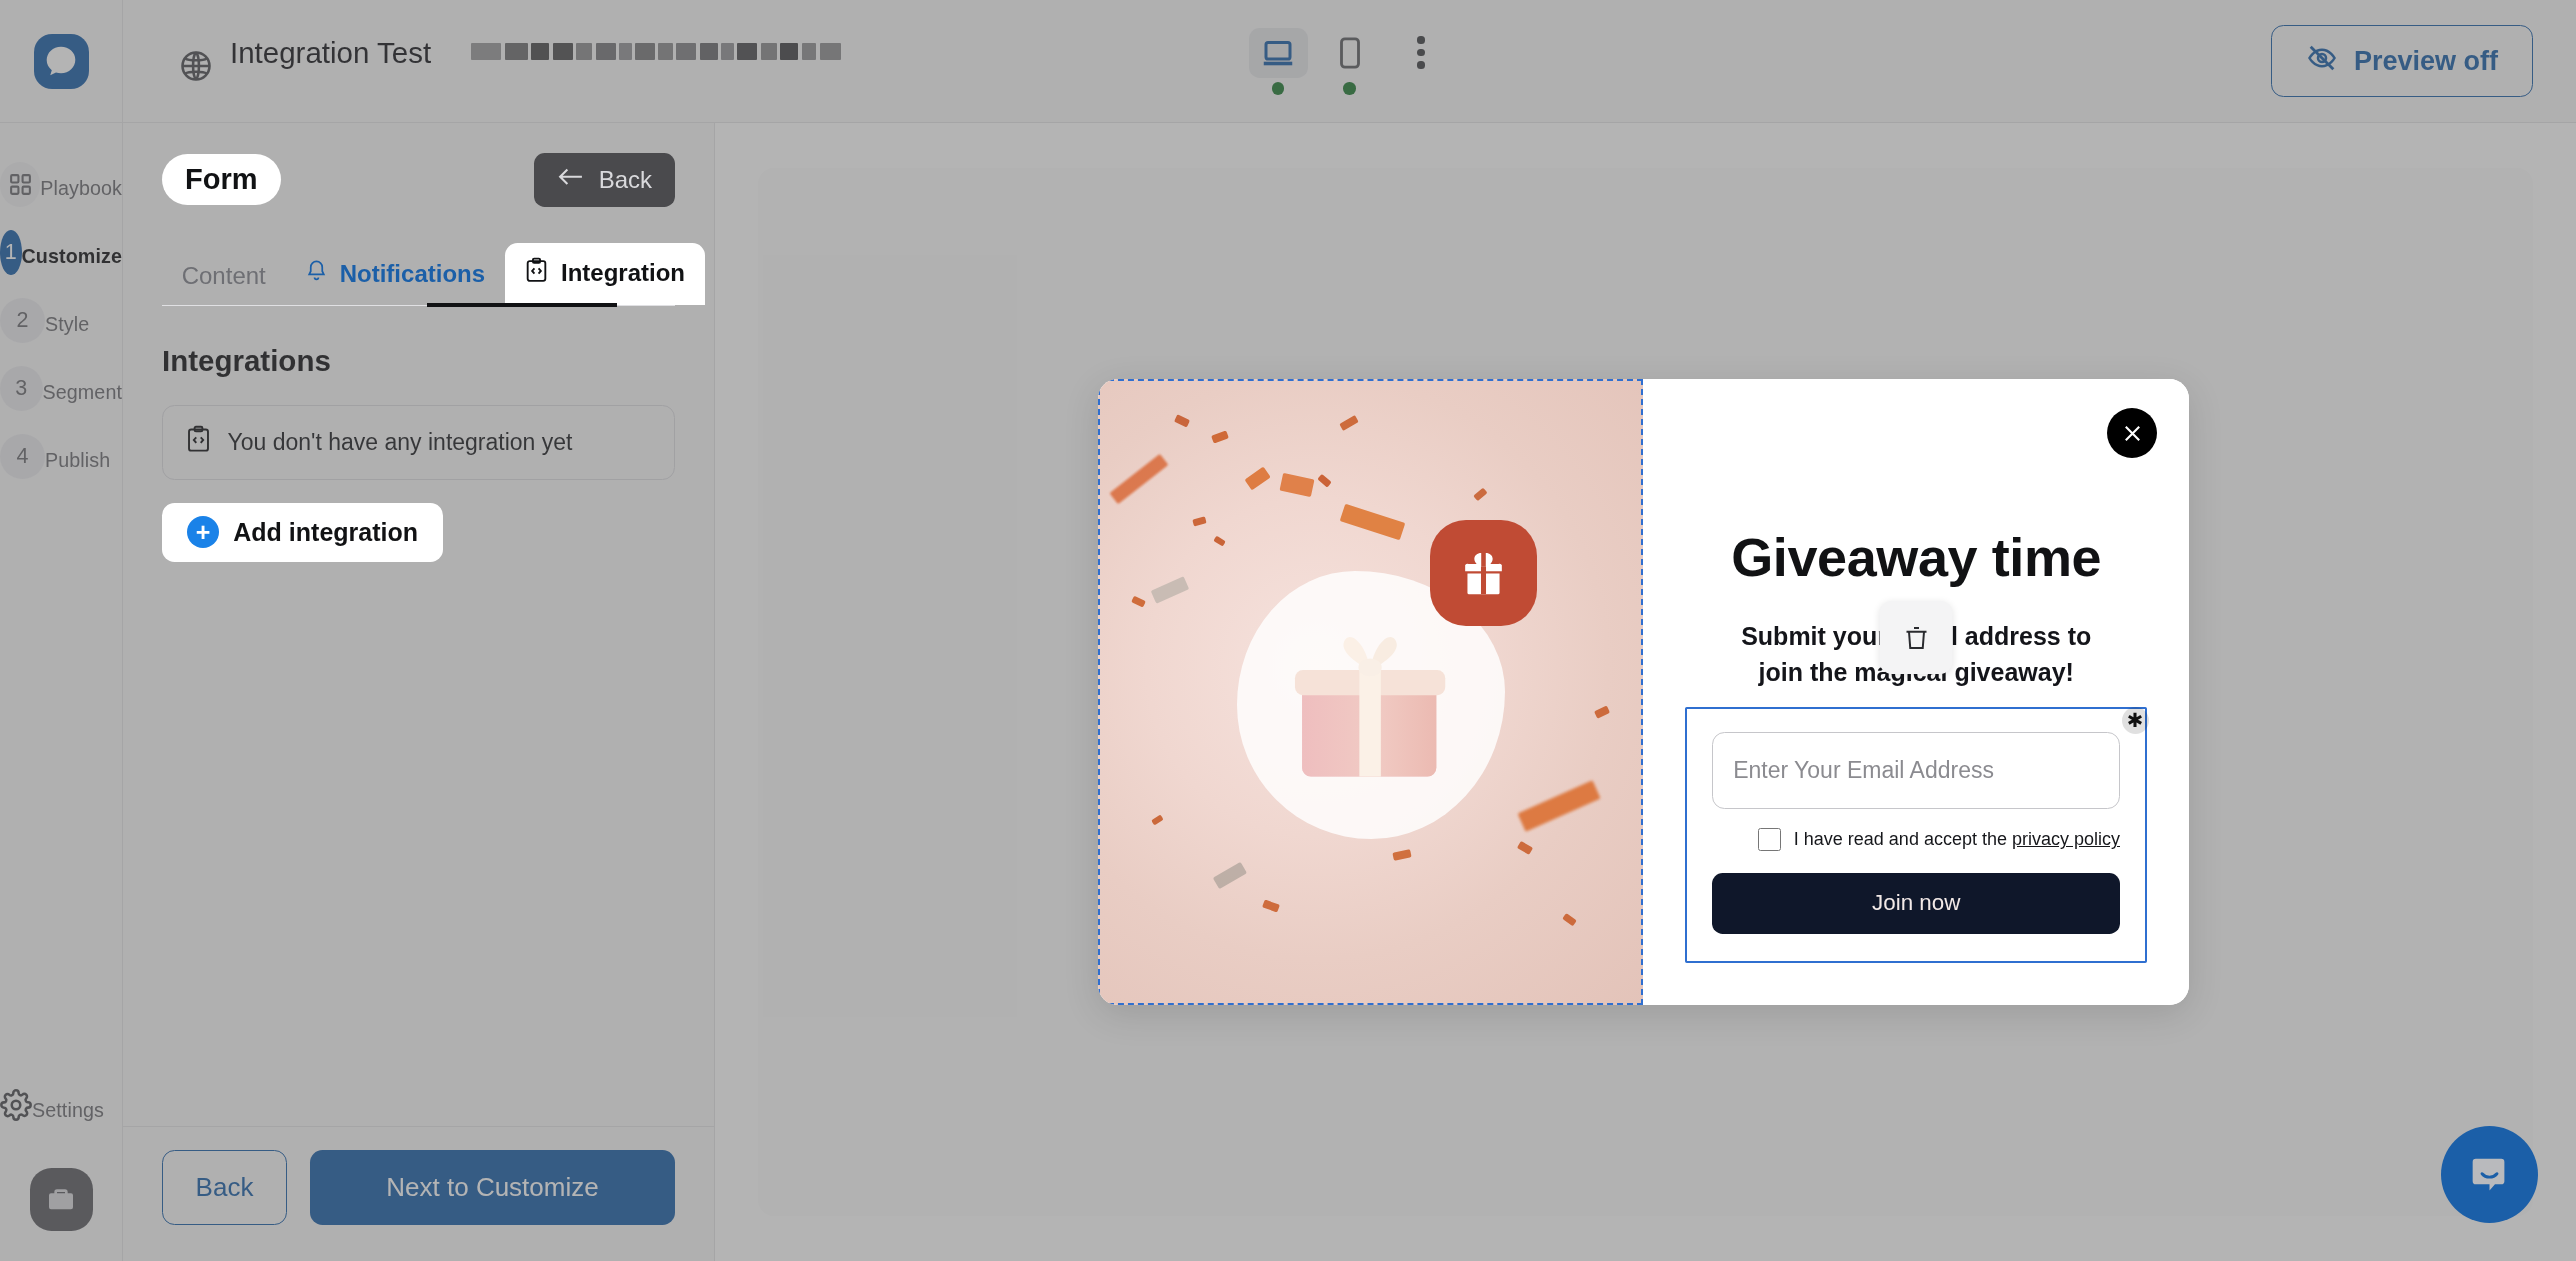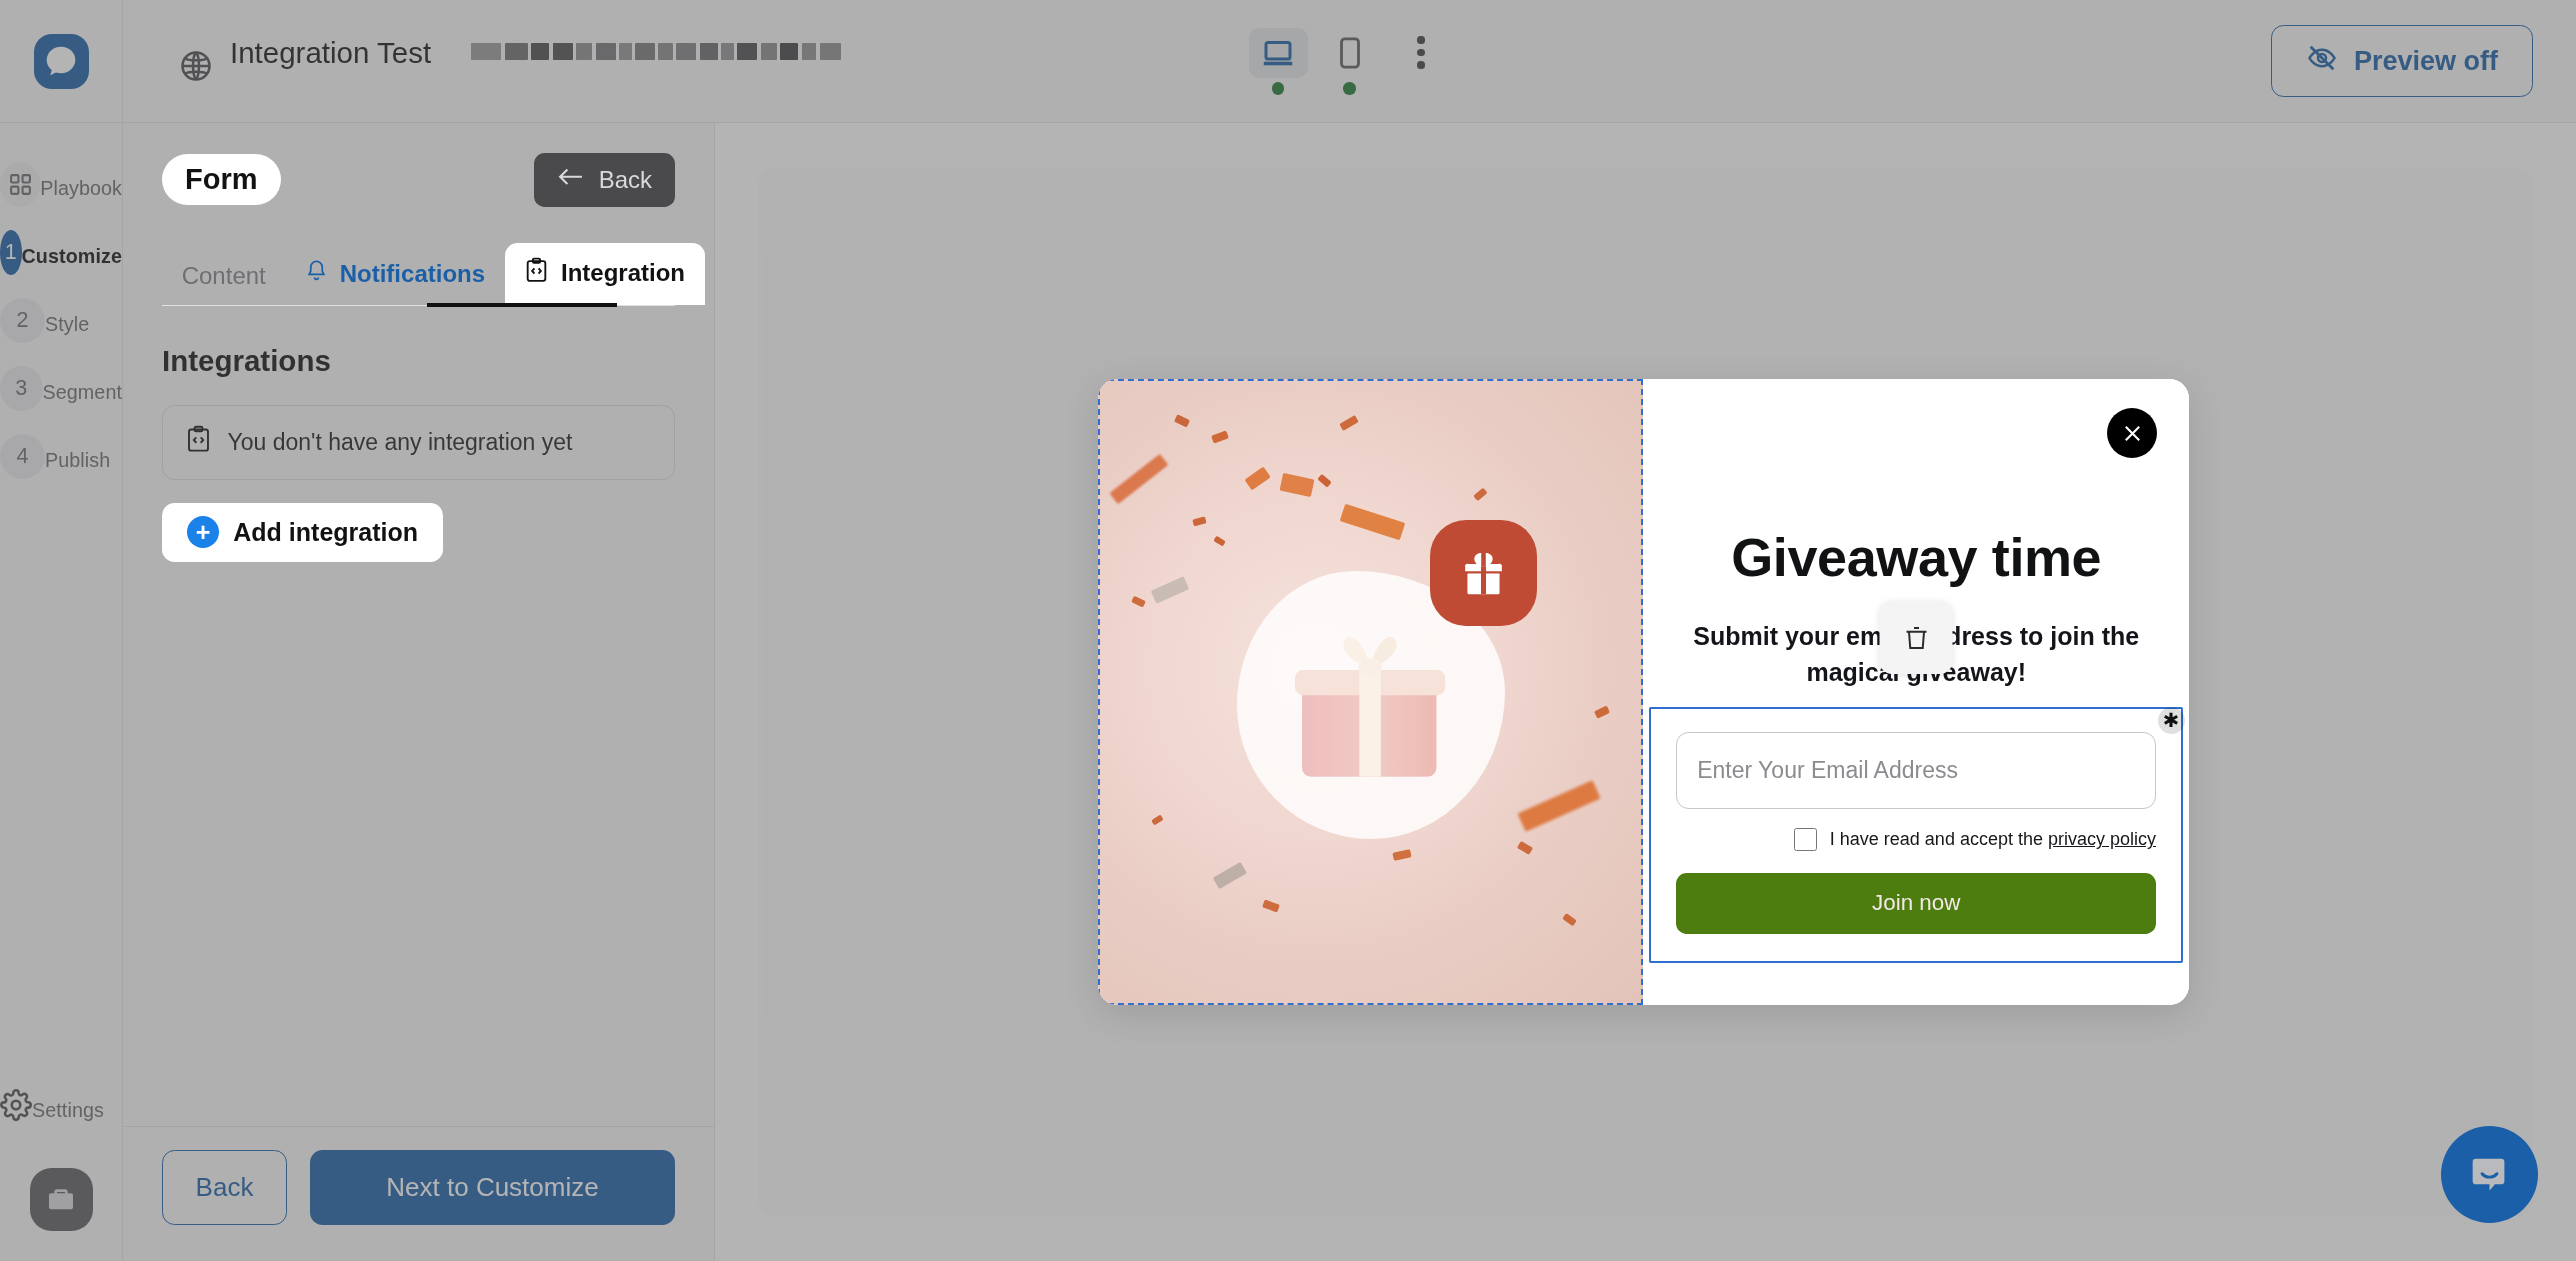--- a/index.html
+++ b/index.html
@@ -194,21 +194,21 @@
   }
   .gift-badge {
     position: absolute; right: 106px; top: 141px; width: 107px; height: 106px;
     border-radius: 36px; background: #c04b34;
     display: flex; align-items: center; justify-content: center; z-index: 4;
   }
   .confetti { position: absolute; border-radius: 1.8px; }
 
   .popup-body {
     position: relative; width: 546px; height: 626px; background: #ffffff;
-    border-radius: 0 19.7px 19.7px 0; padding: 63px 22px 0; text-align: center;
+    border-radius: 0 19.7px 19.7px 0; padding: 63px 58px 0; text-align: center;
   }
   .popup-close {
     position: absolute; right: 32px; top: 29px; width: 50px; height: 50px;
     border-radius: 50%; background: #000000; color: #ffffff;
     display: flex; align-items: center; justify-content: center; cursor: pointer; z-index: 6;
   }
   .pp-h1 {
     font-size: 54px; font-weight: 800; color: #111214; letter-spacing: -0.4px;
     margin-top: 88px; line-height: 1;
   }
@@ -232,21 +232,21 @@
   }
   .pp-input::placeholder { color: #8b8b90; }
   .pp-check {
     margin-top: 19.7px; display: flex; align-items: center; gap: 12.5px; text-align: left; justify-content: flex-end;
   }
   .pp-check input { width: 23px; height: 23px; }
   .pp-check-lab { font-size: 18px; color: #16171b; }
   .pp-check-lab a { color: #16171b; text-decoration: underline; }
   .pp-join {
     margin-top: 21.5px; width: 100%; height: 61px; border-radius: 10.7px; border: none;
-    background: #4d7c0f; color: #f2e9e7; font-size: 22.4px; cursor: pointer;
+    background: #0f172a; color: #f2e9e7; font-size: 22.4px; cursor: pointer;
     font-family: "Liberation Sans", sans-serif;
   }
   .trash-tip {
     position: absolute; left: 50%; transform: translateX(-50%);
     top: 222px; width: 73px; height: 73px; border-radius: 12.5px;
     background: #f4f4f5; display: flex; align-items: center; justify-content: center;
     z-index: 8; cursor: pointer; box-shadow: 0 1.8px 7.2px rgba(0,0,0,0.10);
   }
 
   

